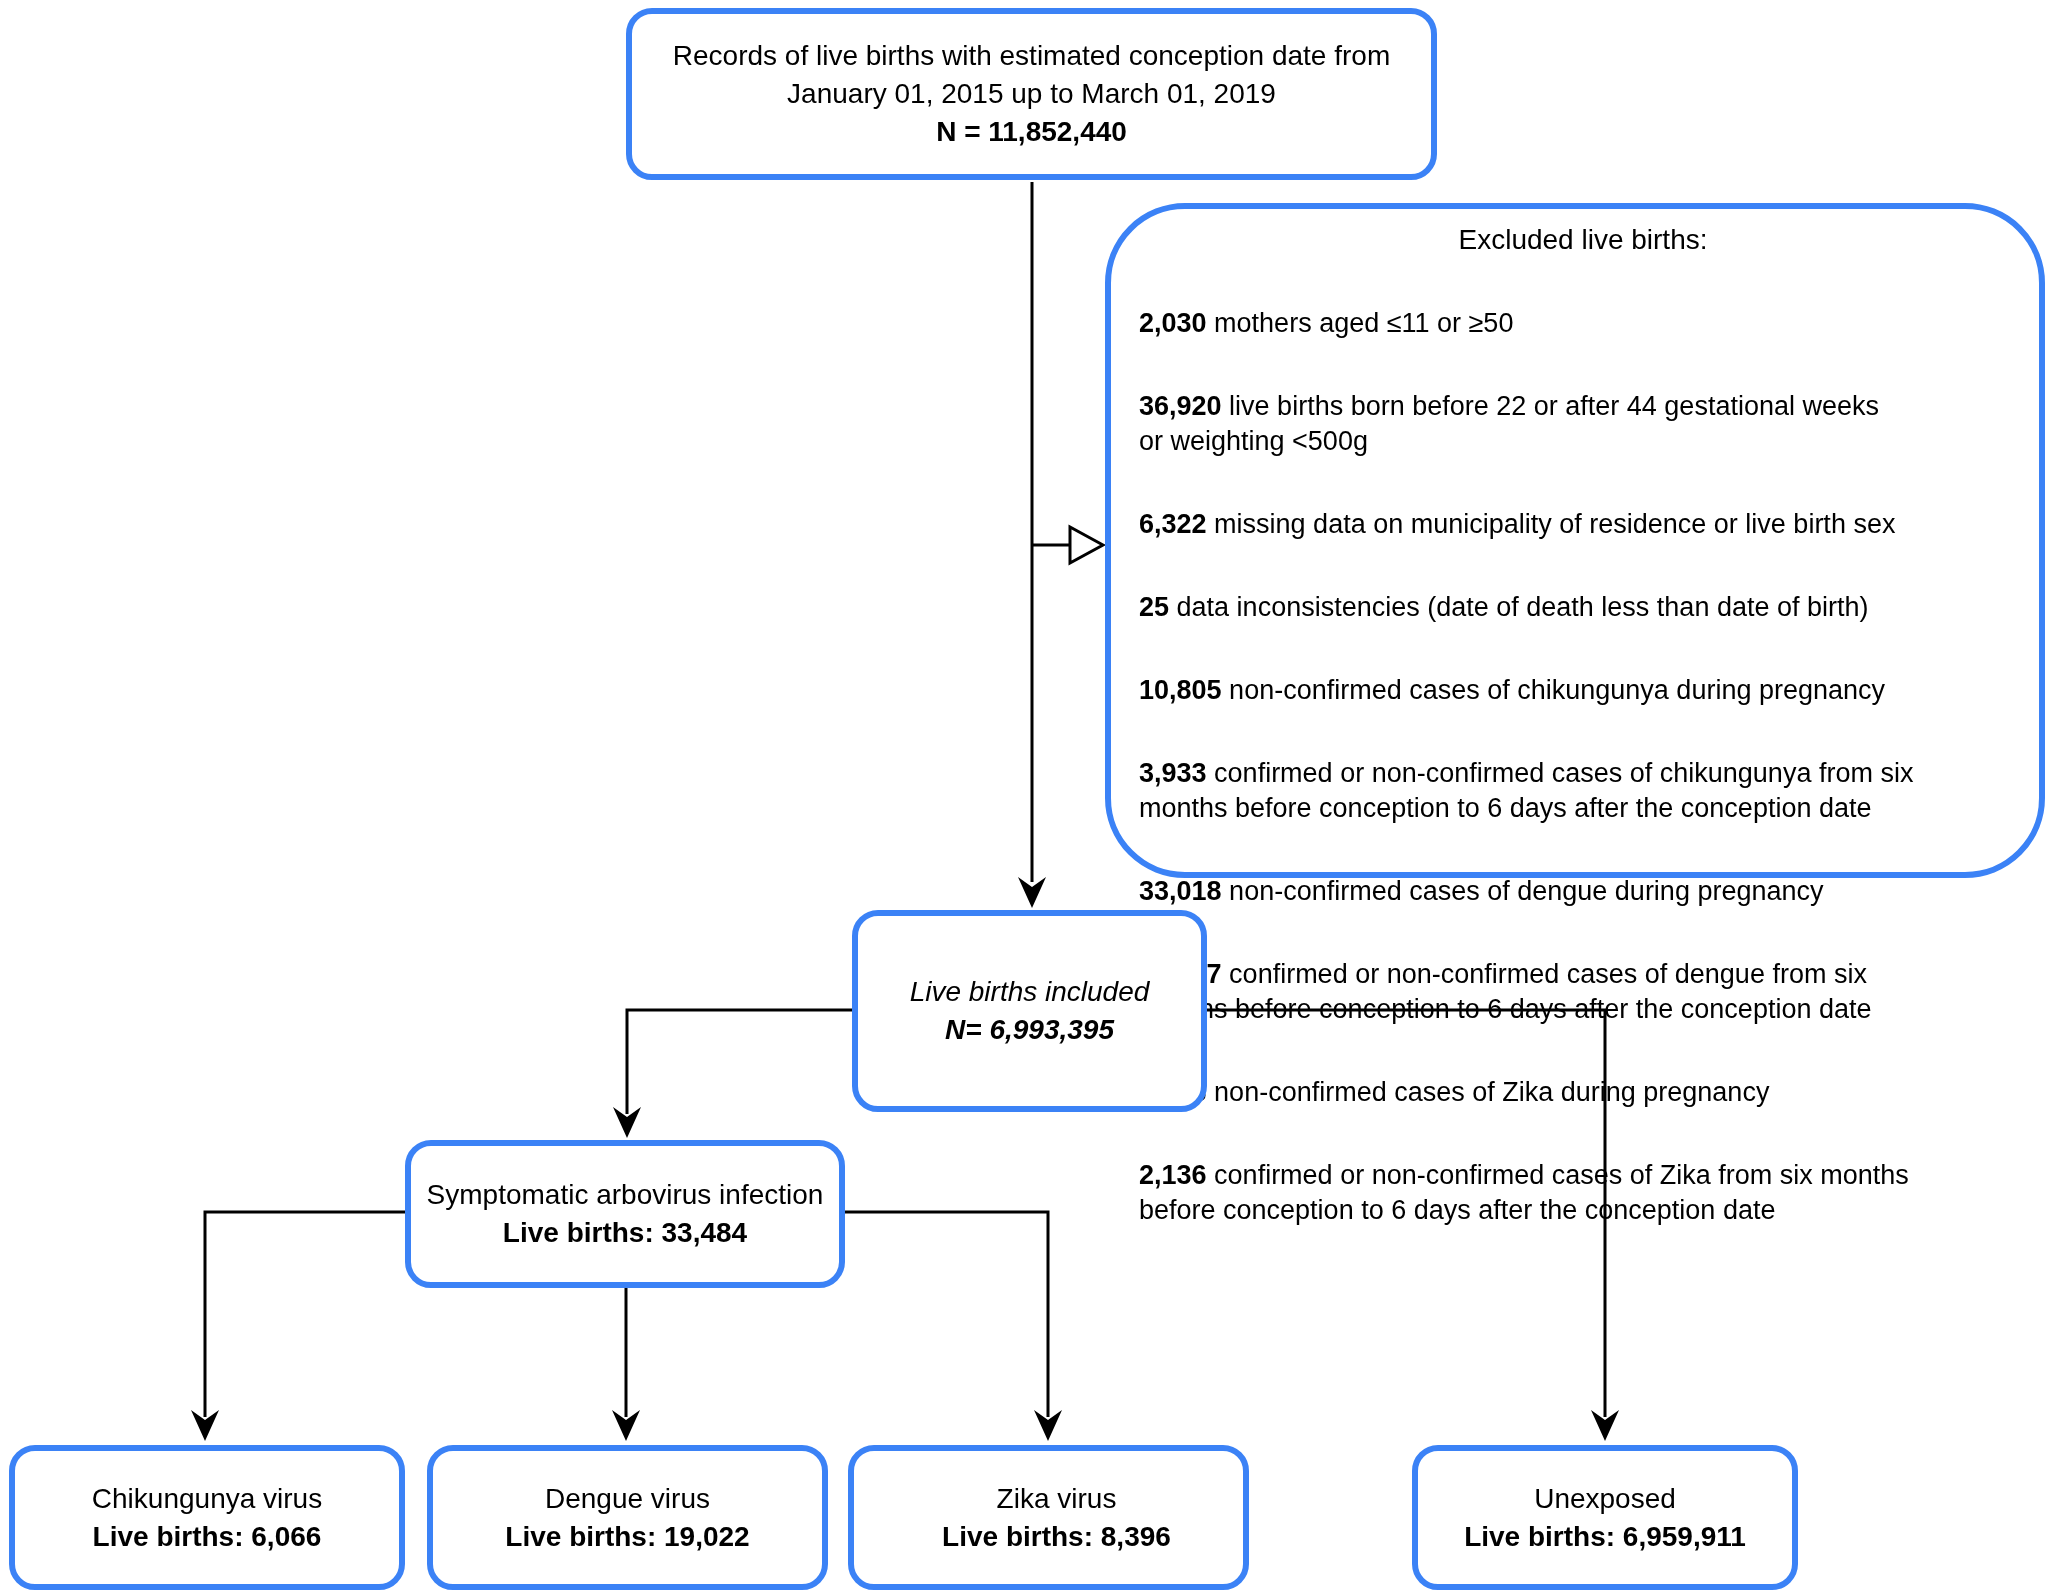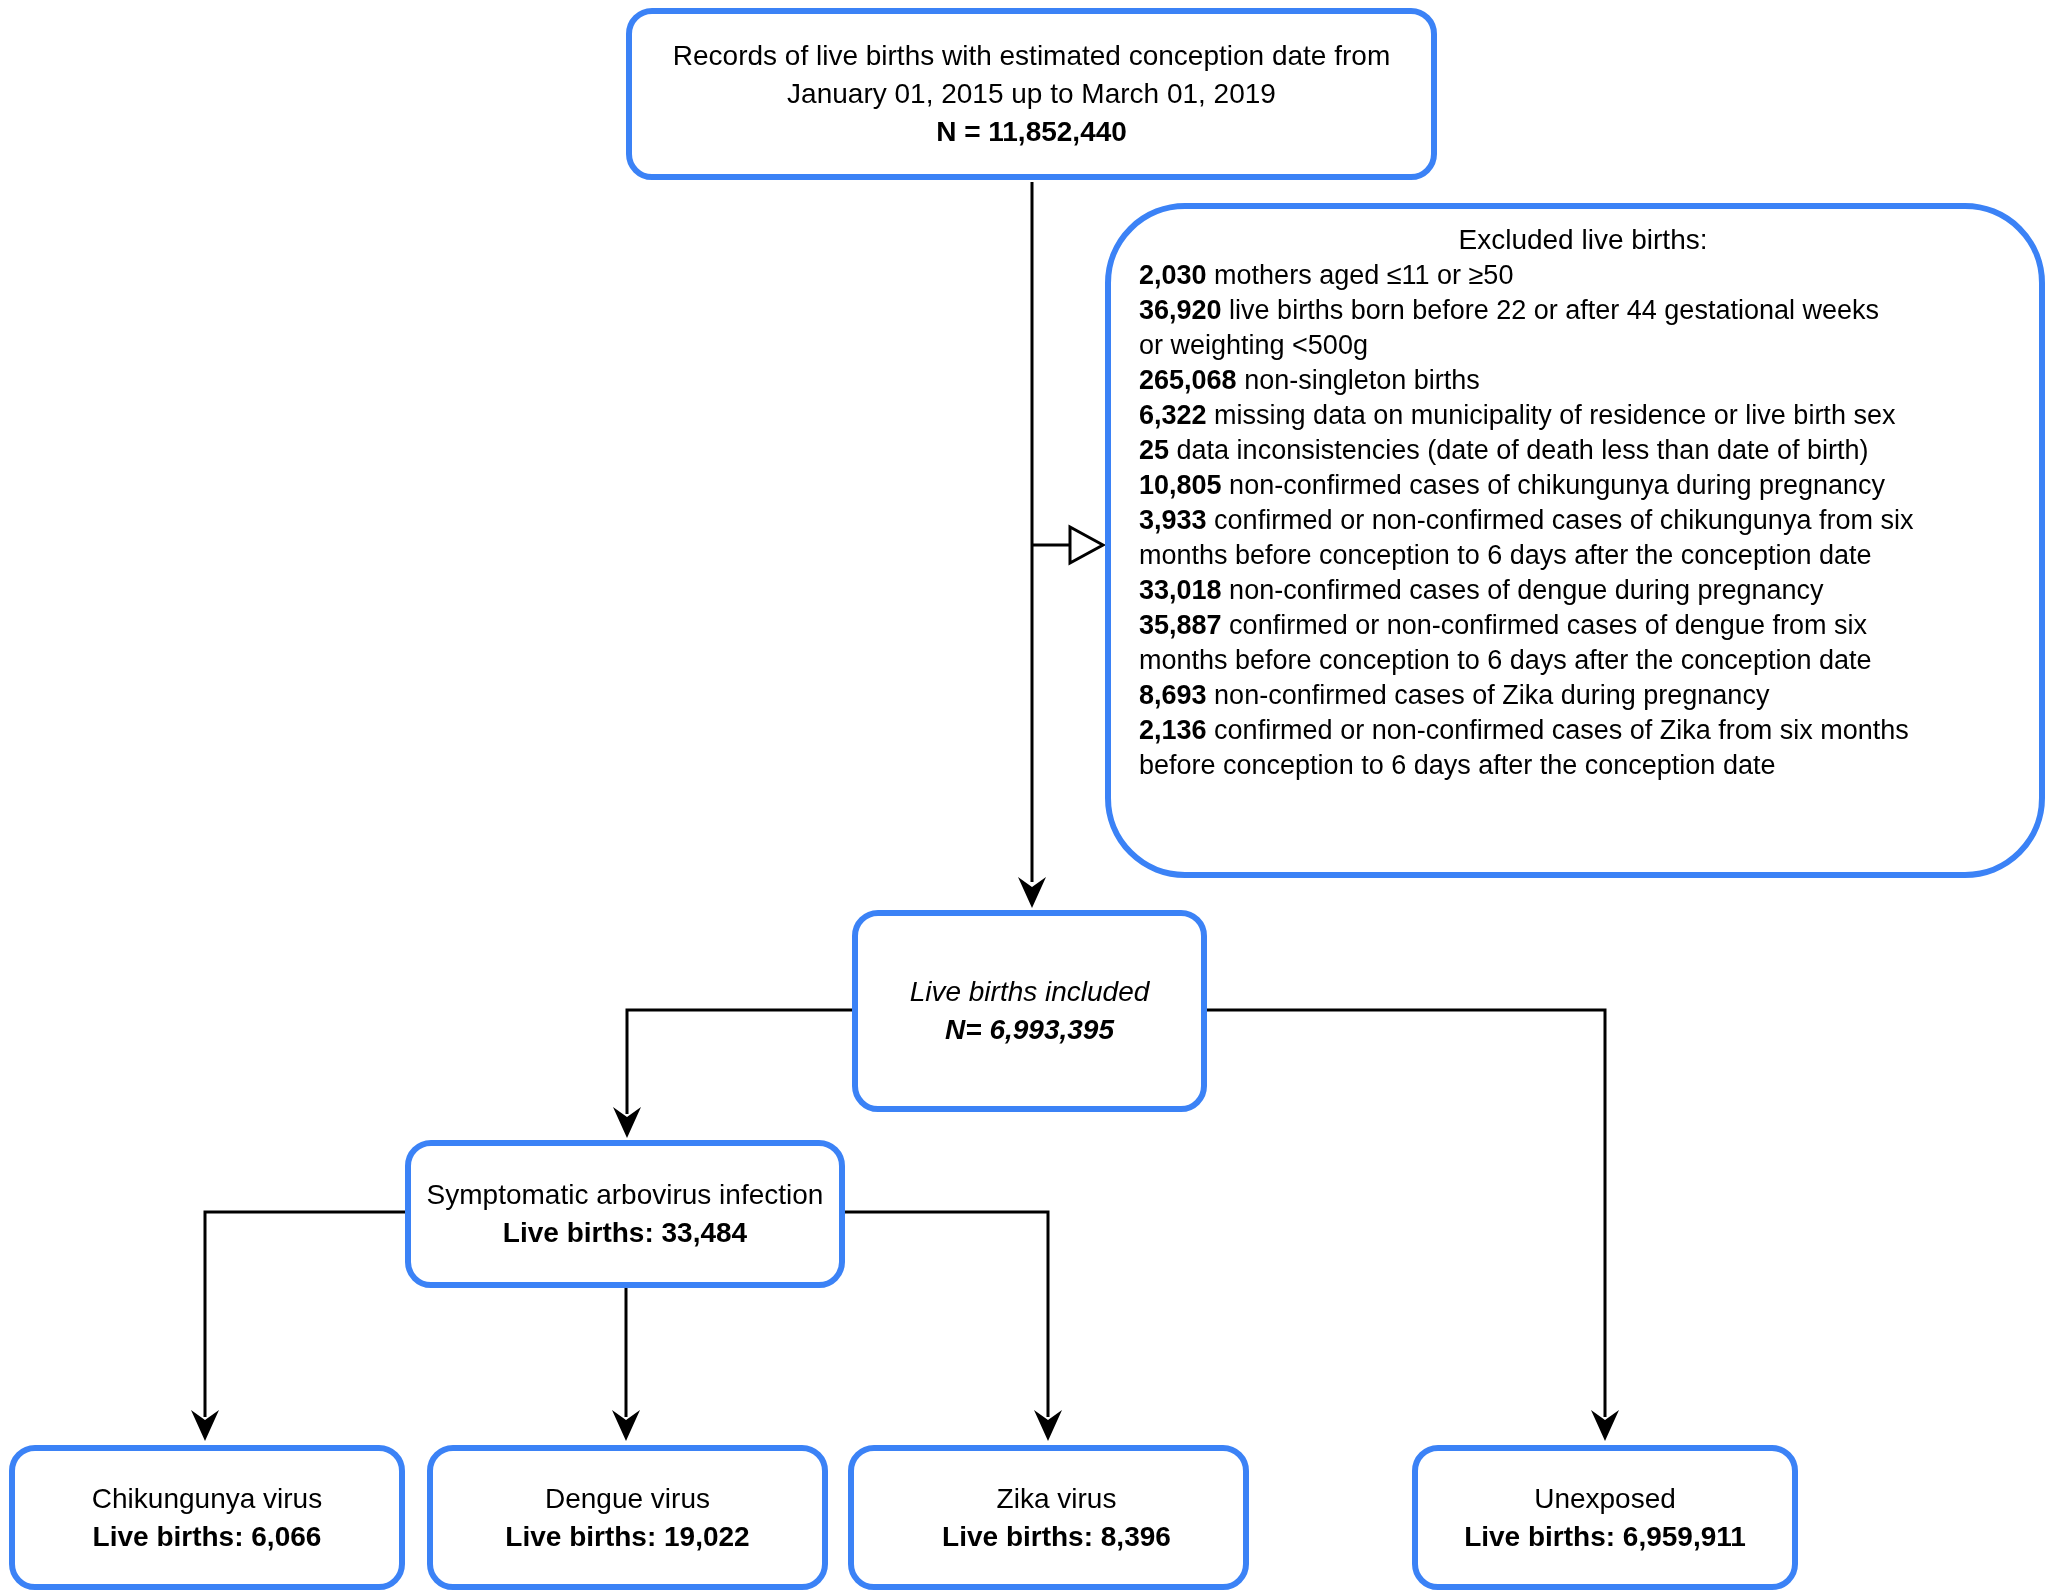--- a/index.html
+++ b/index.html
@@ -35,20 +35,21 @@
   #box-unexposed{left:1412px;top:1445px;width:386px;height:145px;text-align:right;}
   #exclusion-box{
     left:1105px;top:203px;width:940px;height:675px;
     border-radius:80px;
     align-items:stretch;
     justify-content:flex-start;
     text-align:left;
     padding:12px 12px 10px 28px;
     font-size:27px;
     line-height:35px;
+    gap:48px;
   }
   #exclusion-box .ex-title{text-align:center;line-height:37px;font-size:28px;}
   .ex-item span{white-space:pre-line;}
 </style>
 </head>
 <body>
 
 <div id="canvas">
 
   <svg id="connectors" viewBox="0 0 2053 1595" xmlns="http://www.w3.org/2000/svg">
@@ -79,21 +80,20 @@
     <div>Records of live births with estimated conception date from</div>
     <div>January 01, 2015 up to March 01, 2019</div>
     <div class="bold">N = 11,852,440</div>
   </div>
 
   <div class="box" id="exclusion-box">
     <div class="ex-title">Excluded live births:</div>
     <div class="ex-item"><b class="num">2,030</b> <span>mothers aged ≤11 or ≥50</span></div>
     <div class="ex-item"><b class="num">36,920</b> <span>live births born before 22 or after 44 gestational weeks
 or weighting &lt;500g</span></div>
-    <div class="ex-item"><b class="num">265,068</b> <span>non-singleton births</span></div>
     <div class="ex-item"><b class="num">6,322</b> <span>missing data on municipality of residence or live birth sex</span></div>
     <div class="ex-item"><b class="num">25</b> <span>data inconsistencies (date of death less than date of birth)</span></div>
     <div class="ex-item"><b class="num">10,805</b> <span>non-confirmed cases of chikungunya during pregnancy</span></div>
     <div class="ex-item"><b class="num">3,933</b> <span>confirmed or non-confirmed cases of chikungunya from six
 months before conception to 6 days after the conception date</span></div>
     <div class="ex-item"><b class="num">33,018</b> <span>non-confirmed cases of dengue during pregnancy</span></div>
     <div class="ex-item"><b class="num">35,887</b> <span>confirmed or non-confirmed cases of dengue from six
 months before conception to 6 days after the conception date</span></div>
     <div class="ex-item"><b class="num">8,693</b> <span>non-confirmed cases of Zika during pregnancy</span></div>
     <div class="ex-item"><b class="num">2,136</b> <span>confirmed or non-confirmed cases of Zika from six months

